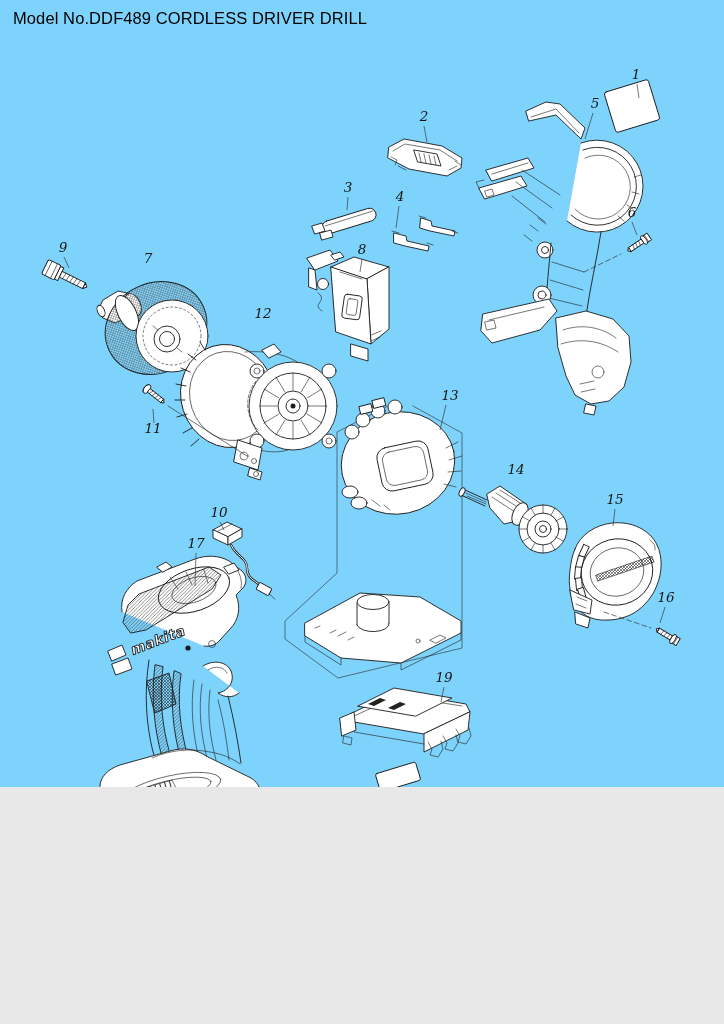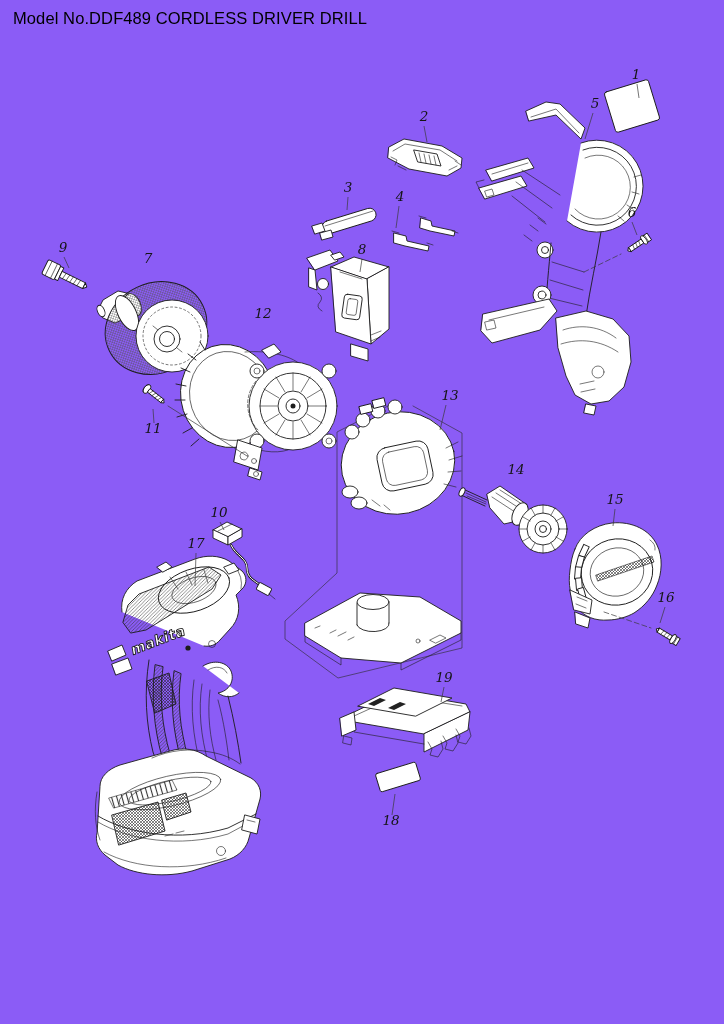--- a/index.html
+++ b/index.html
@@ -1,16 +1,16 @@
 <!DOCTYPE html>
 <html><head>
 <meta charset="utf-8">
 <style>
   html,body{margin:0;padding:0;background:#e8e8e8;}
-  #page{position:relative;width:724px;height:1024px;background:#8b5cf6;margin:0 auto;
+  #page{position:relative;width:724px;height:787px;background:#7dd3fc;margin:0 auto;
         font-family:"Liberation Sans",sans-serif;overflow:hidden;}
   #doc-title{position:absolute;left:13px;top:9px;font-size:16.5px;font-weight:400;
              color:#000;letter-spacing:0.1px;}
   svg{position:absolute;left:0;top:0;}
   #labels-layer text{font:italic 13.5px "DejaVu Serif",serif;fill:#141414;text-anchor:middle;}
   #labels-layer polyline,#labels-layer line{stroke:#3a3a3a;stroke-width:0.7;fill:none;}
   .ink{stroke:#1c1c1c;fill:none;stroke-width:0.9;stroke-linecap:round;stroke-linejoin:round;}
   .thin{stroke-width:0.6;}
   .wfill{fill:#ffffff;}
 </style>

